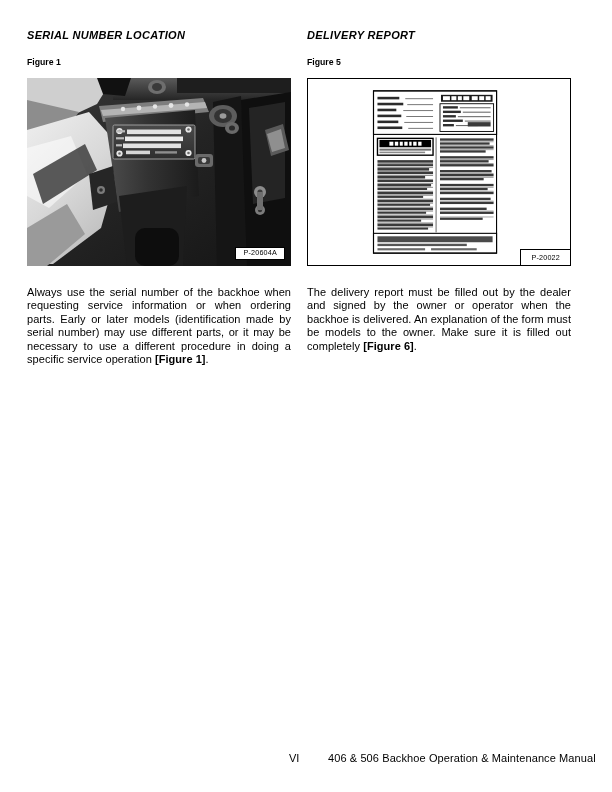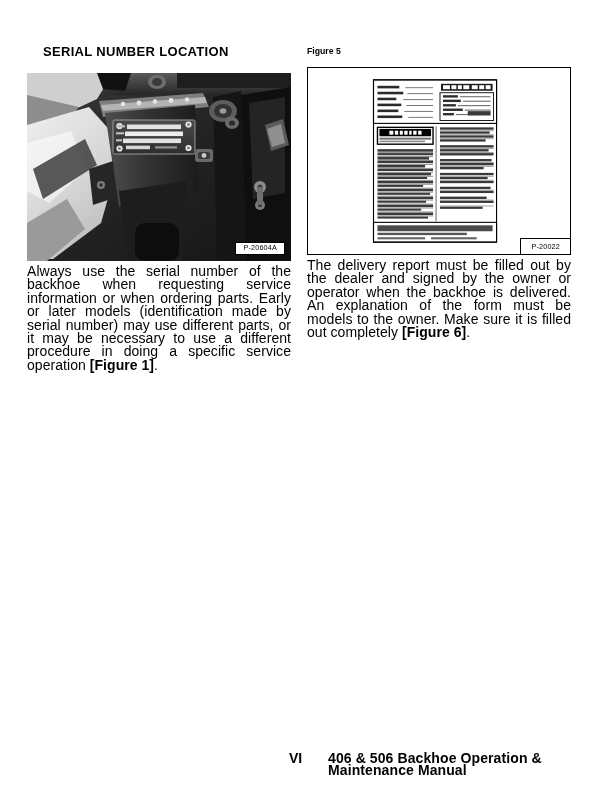--- a/index.html
+++ b/index.html
@@ -24,25 +24,26 @@
   
   .col {
     position: absolute;
     top: 30px;
     width: 264px;
   }
   .col-left  { left: 27px; }
   .col-right { left: 307px; }
 
   .section-heading {
-    font-size: 13px;
+    font-size: 11px;
     font-weight: bold;
     letter-spacing: 0.32px;
-    margin: 16px;
+    margin: 0;
     line-height: 11px;
+    font-style: italic;
   }
   .figure-label {
     font-size: 8.7px;
     font-weight: bold;
     margin: 0;
     padding-top: 16px;
     line-height: 11px;
   }
 
   
@@ -89,38 +90,38 @@
   .frame .ref-label {
     right: -1px;
     bottom: -1px;
     border-width: 1.4px;
     padding: 3px 10px;
   }
 
   
   .body-text {
     margin: 0;
-    padding-top: 4px;
-    font-size: 14px;
+    padding-top: 20px;
+    font-size: 11px;
     line-height: 13.4px;
     text-align: justify;
     text-justify: inter-word;
     letter-spacing: 0.05px;
   }
   .body-text b { font-weight: bold; }
 
   
   .footer {
     position: absolute;
     left: 27px;
     right: 14px;
     bottom: 28px;
     height: 12px;
-    font-size: 14px;
-    font-weight: bold;
+    font-size: 11px;
+    font-weight: normal;
     line-height: 12px;
   }
   .footer-page {
     position: absolute;
     left: 262px;
   }
   .footer-title {
     position: absolute;
     left: 301px;
     letter-spacing: 0.1px;
@@ -128,20 +129,21 @@
 </style>
 </head>
 <body>
 
 <div class="page">
 
   <div class="col col-left">
 
     <h1 class="section-heading">SERIAL NUMBER LOCATION</h1>
 
+    <p class="figure-label">Figure 1</p>
 
     <div class="figure-wrap">
       <div class="photo">
         <svg class="photo-svg" viewBox="0 0 264 188" preserveAspectRatio="none">
           <defs>
             <linearGradient id="gBodyDark" x1="0" y1="0" x2="1" y2="1">
               <stop offset="0" stop-color="#3a3a3a"></stop>
               <stop offset="0.5" stop-color="#232323"></stop>
               <stop offset="1" stop-color="#141414"></stop>
             </linearGradient>
@@ -257,20 +259,21 @@
       <div class="ref-label">P-20604A</div>
     </div>
 
     <p class="body-text">
       <span>Always use the serial number of the backhoe when requesting service information or when ordering parts. Early or later models (identification made by serial number) may use different parts, or it may be necessary to use a different procedure in doing a specific service operation </span><b>[Figure 1]</b><span>.</span>
     </p>
   </div>
 
   <div class="col col-right">
 
+    <h1 class="section-heading">DELIVERY REPORT</h1>
 
     <p class="figure-label">Figure 5</p>
 
     <div class="figure-wrap">
       <div class="frame">
         <svg class="form-svg" viewBox="0 0 264 188" preserveAspectRatio="none">
 
           <rect x="0" y="0" width="264" height="188" fill="#ffffff"></rect>
 
           <g>

